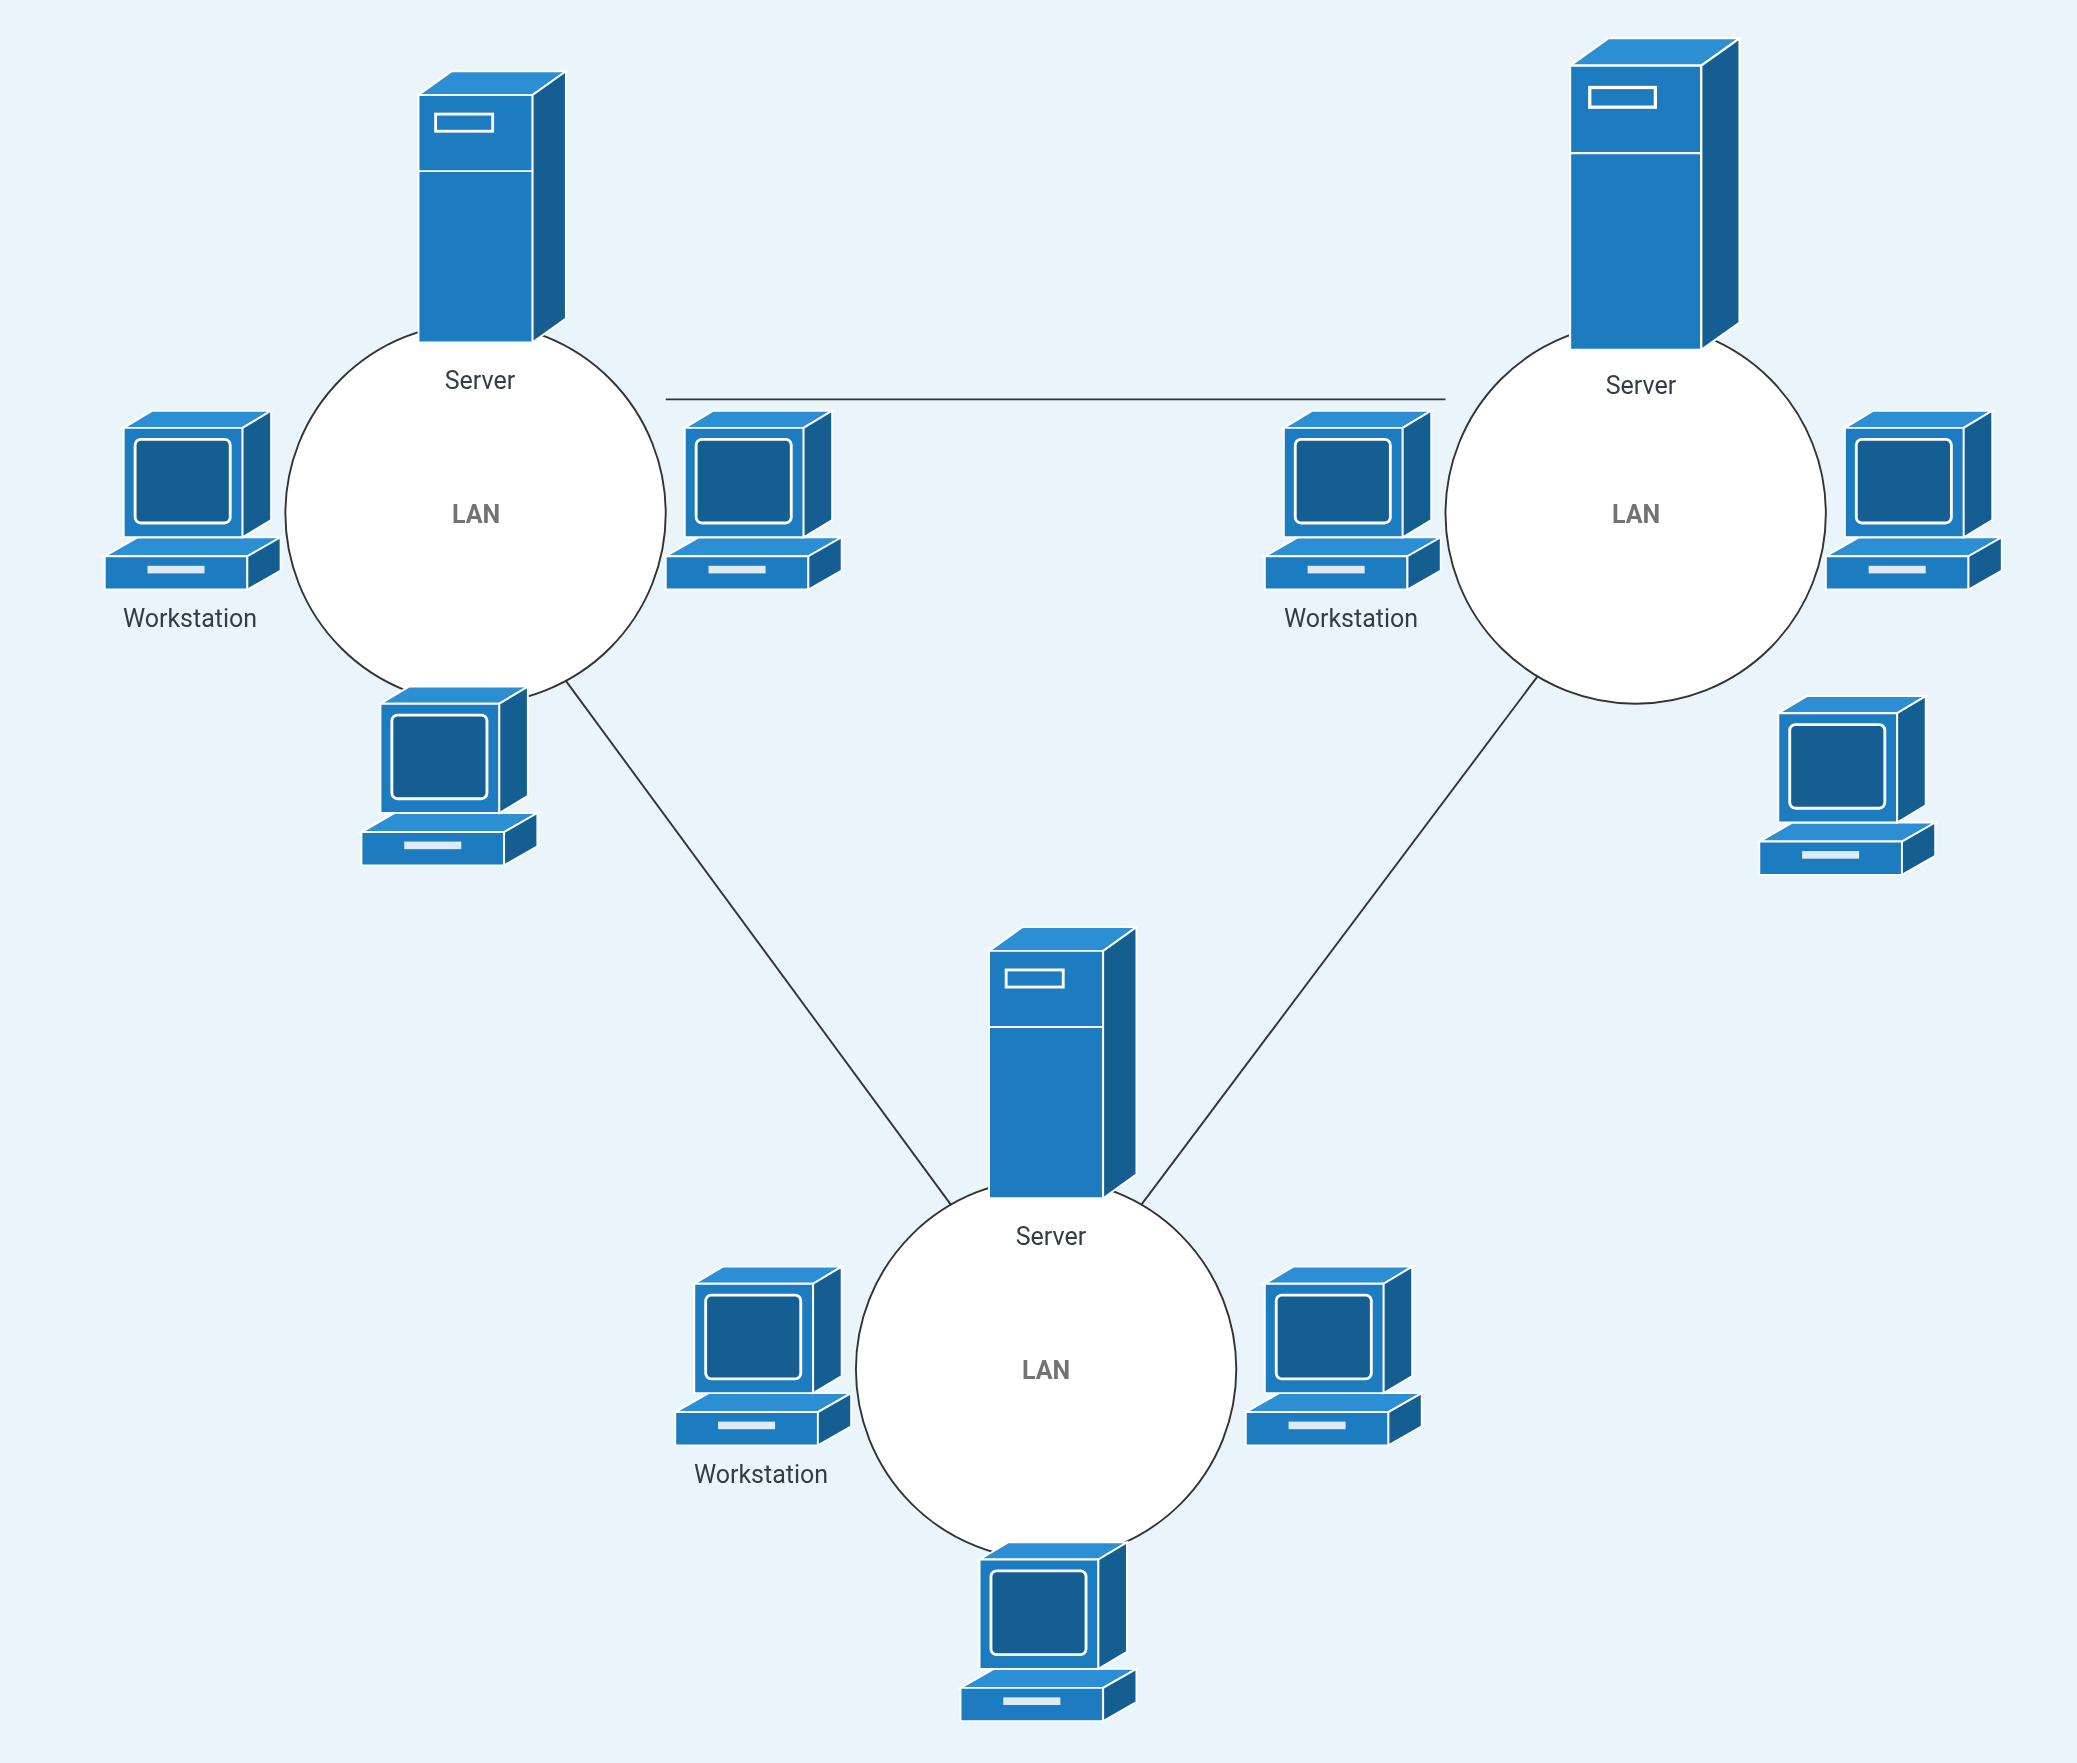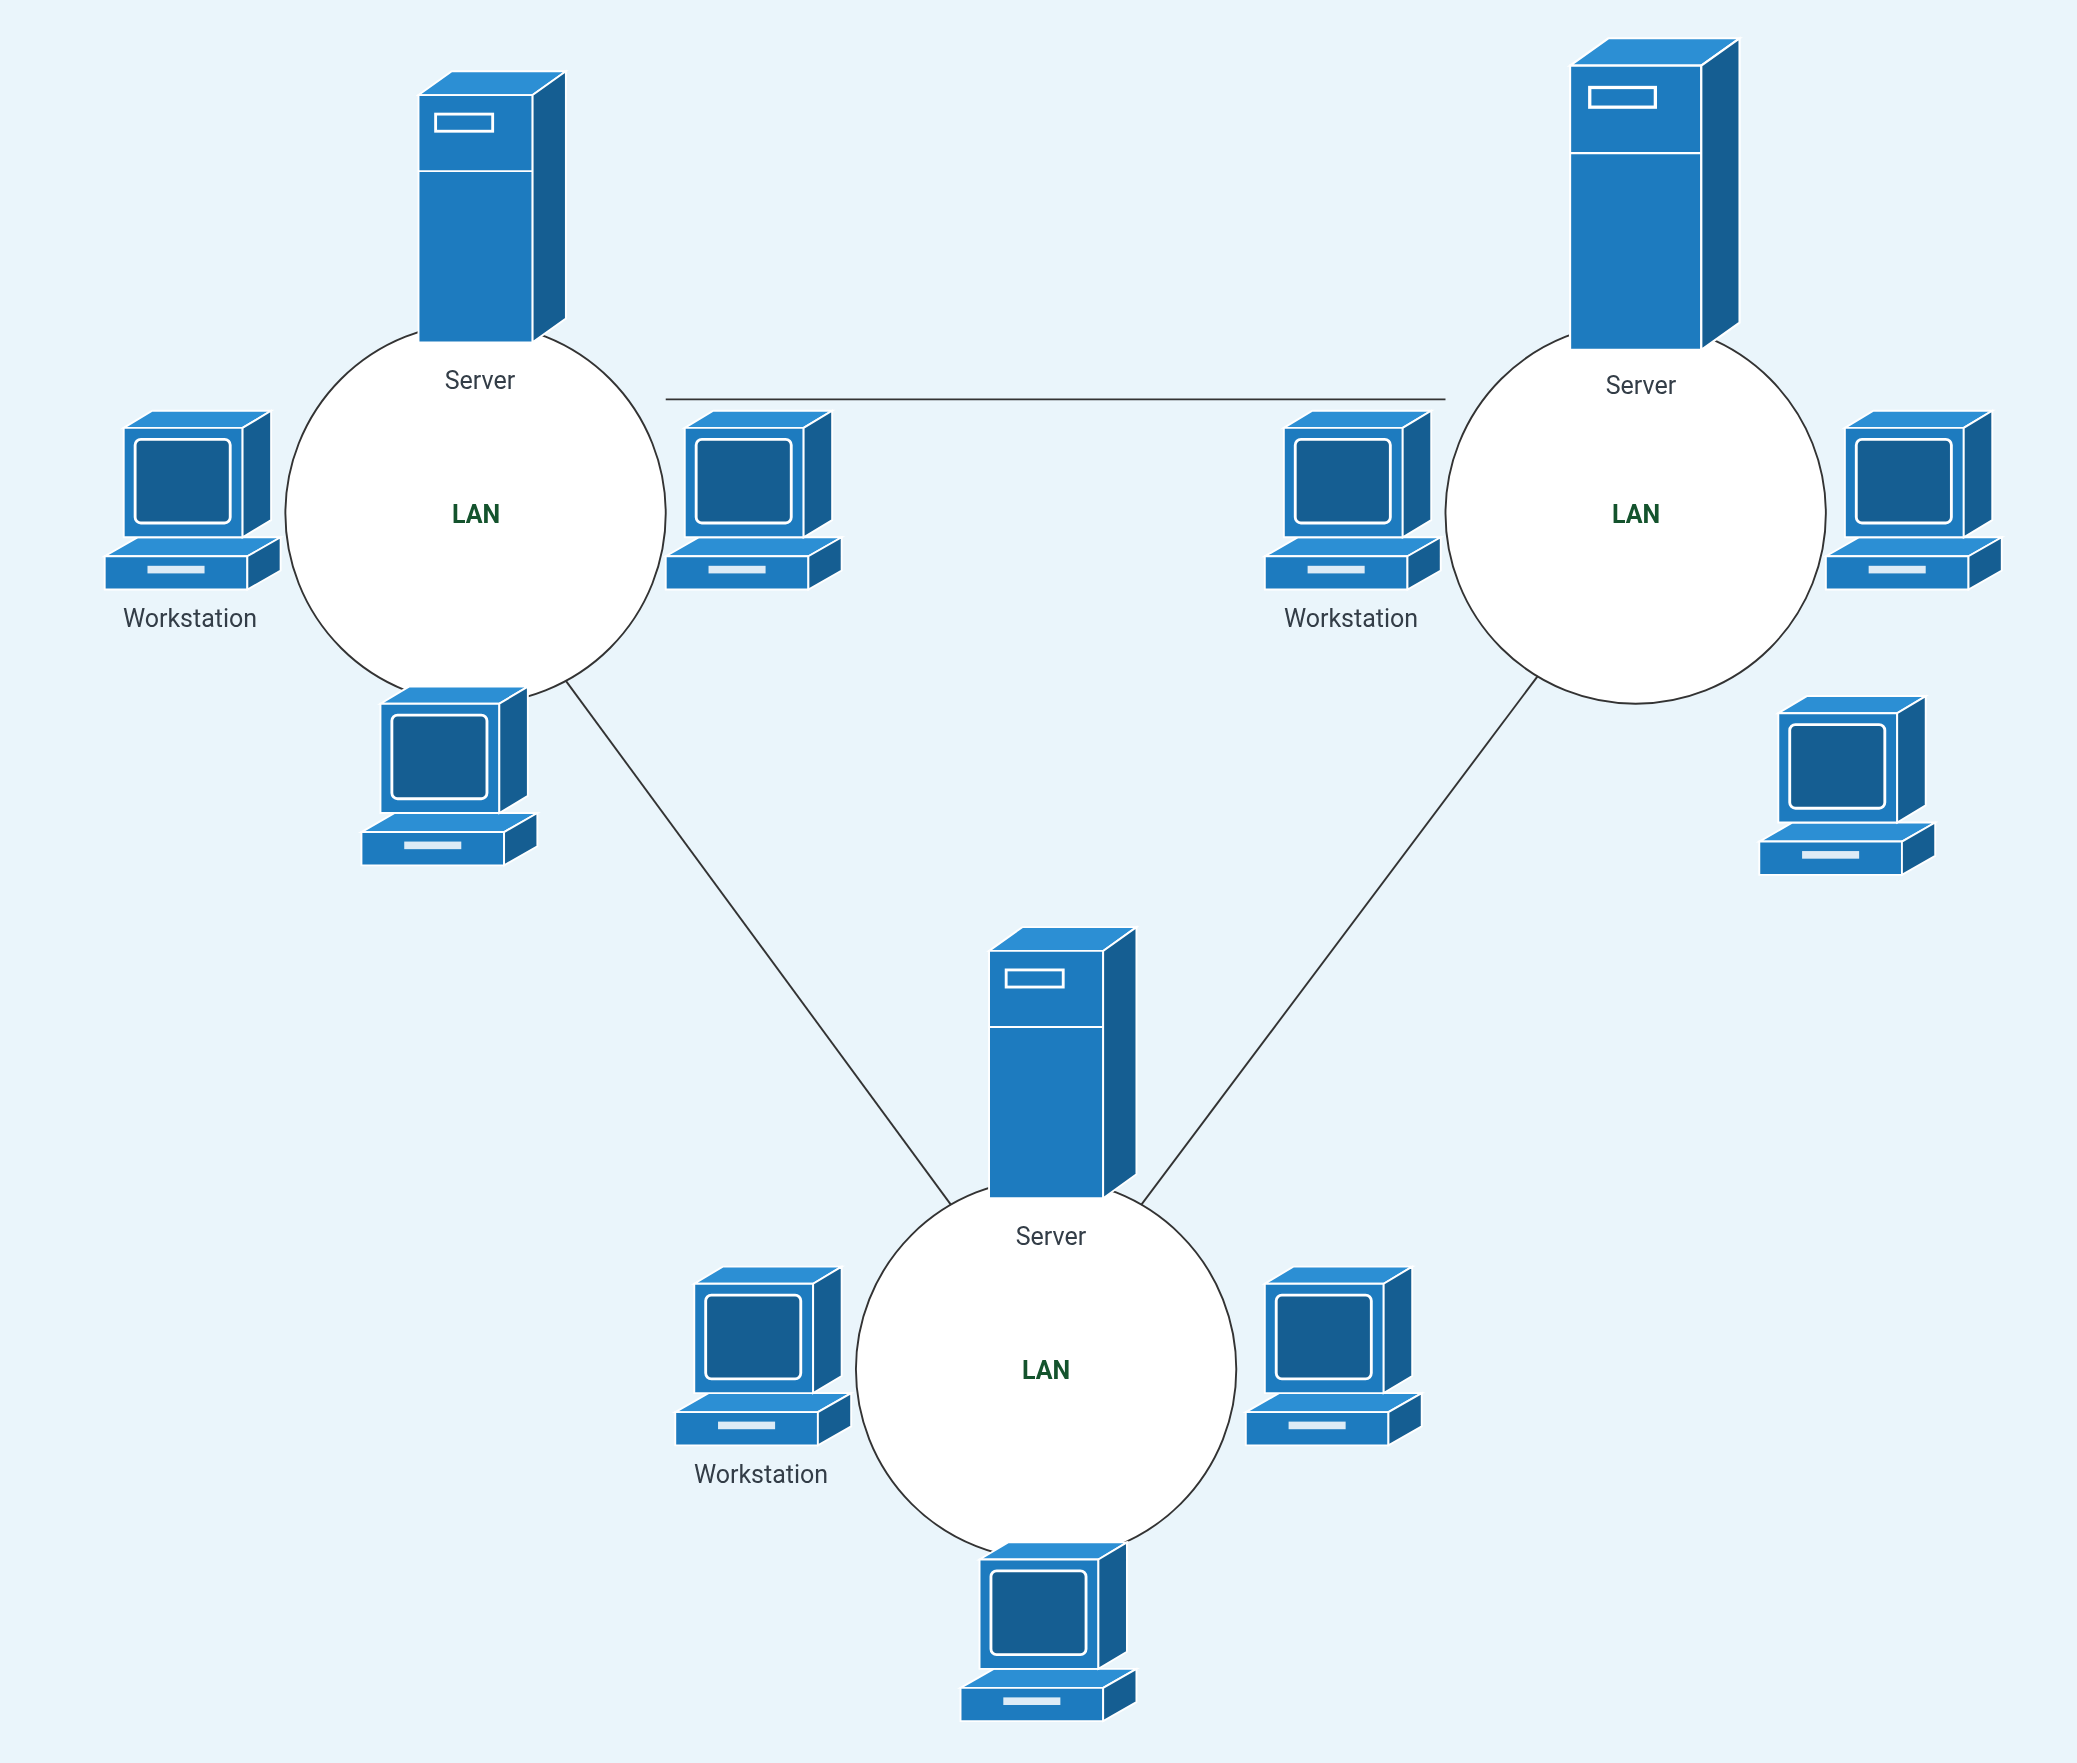--- a/index.html
+++ b/index.html
@@ -18,21 +18,21 @@
   }
   svg { position: absolute; top: 0; left: 0; }
   .label {
     position: absolute;
     font-size: 25px;
     color: #333d47;
     text-align: right;
     transform: translate(-50%, -50%);
     white-space: nowrap;
   }
-  .label.bold { font-weight: 700; color: #14532d; }
+  .label.bold { font-weight: 700; color: #737373; }
 </style>
 </head>
 <body>
 
 <div class="canvas">
 
   <svg width="2077" height="1763" viewBox="0 0 2184 1854">
     <defs>
 
       <g id="ws">

